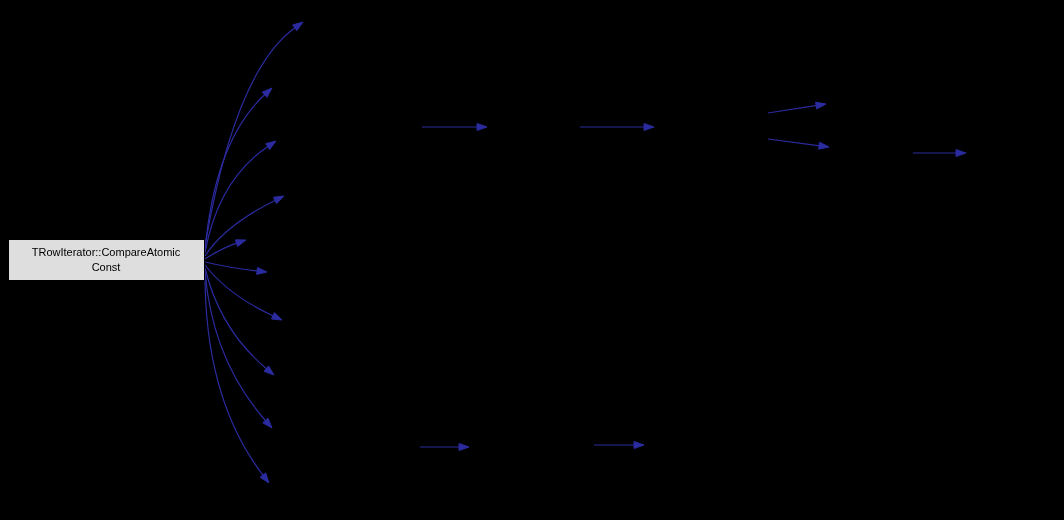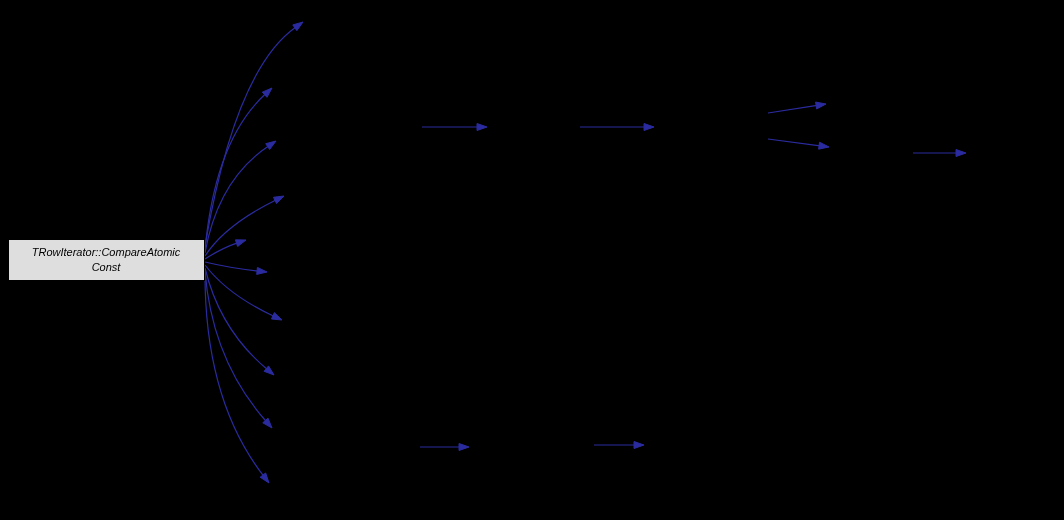--- a/index.html
+++ b/index.html
@@ -9,21 +9,20 @@
     width: 1064px;
     height: 520px;
     overflow: hidden;
     font-family: "Liberation Sans", sans-serif;
   }
   .stage {
     position: relative;
     width: 1064px;
     height: 432px;
     background: #000000;
-    font-style: italic;
   }
   svg {
     display: block;
   }
   .node-label {
     font-family: "Liberation Sans", sans-serif;
     font-size: 11px;
     fill: #000000;
     text-anchor: middle;
   }

